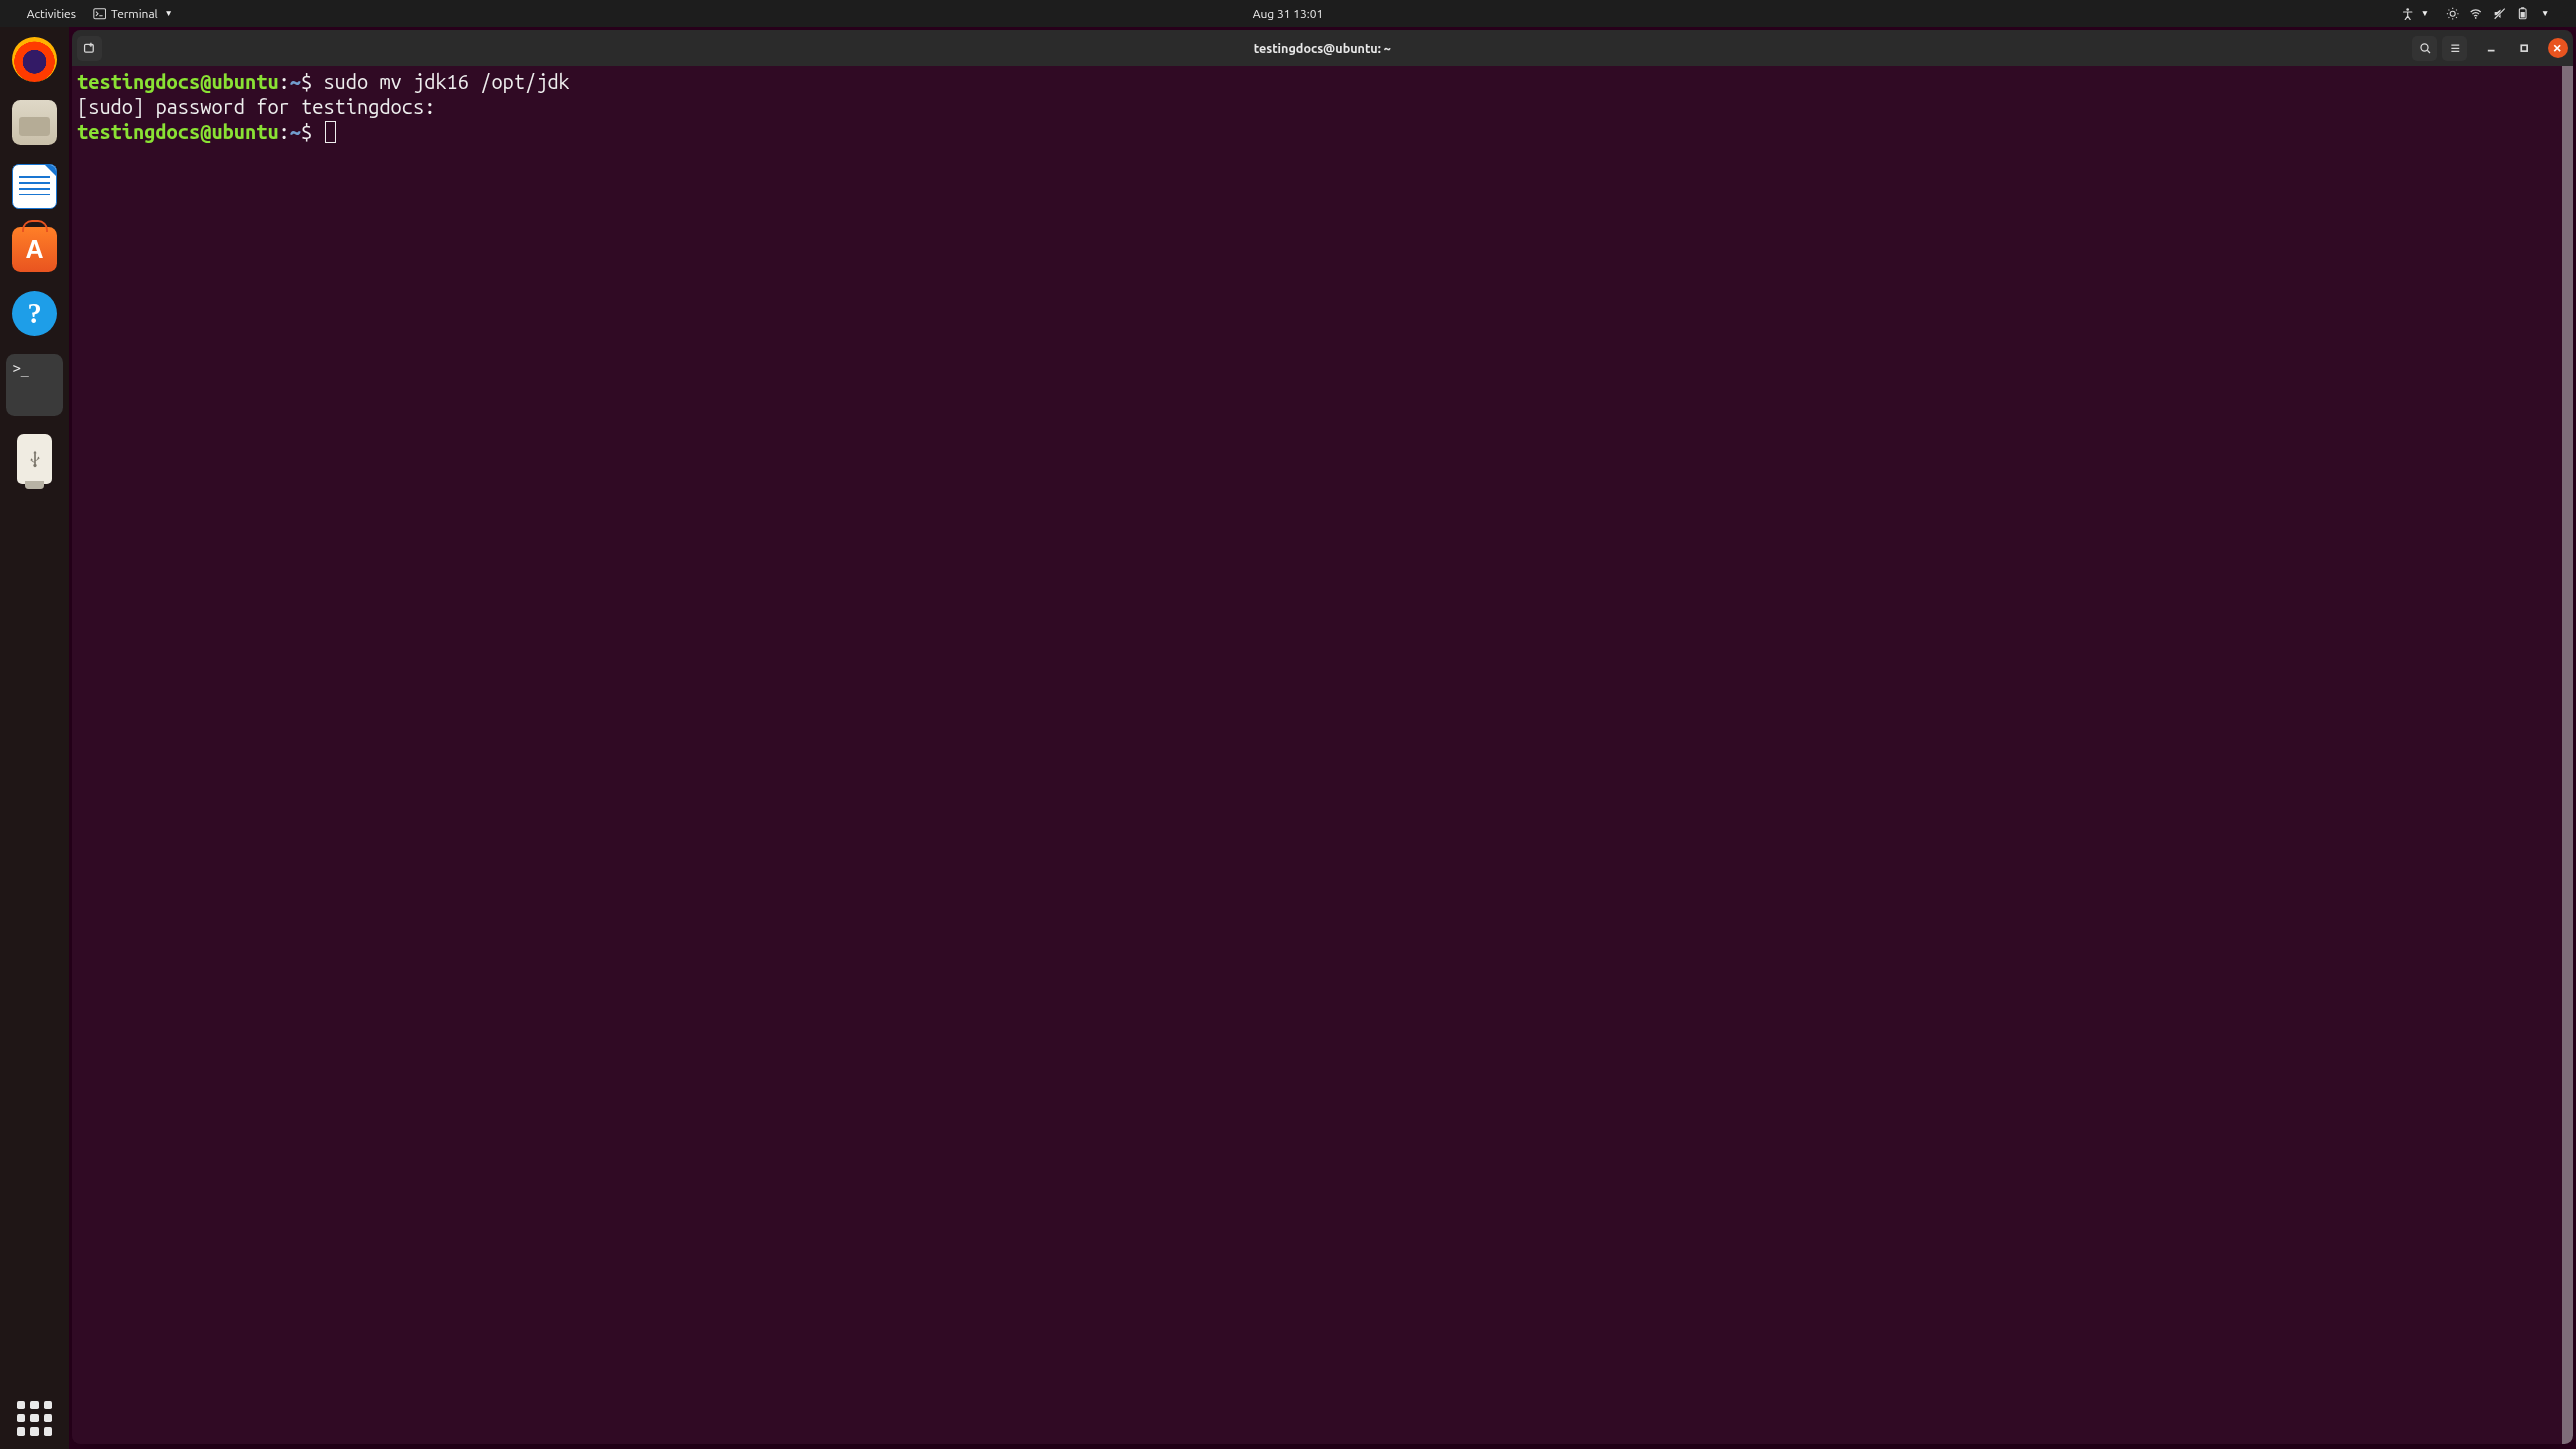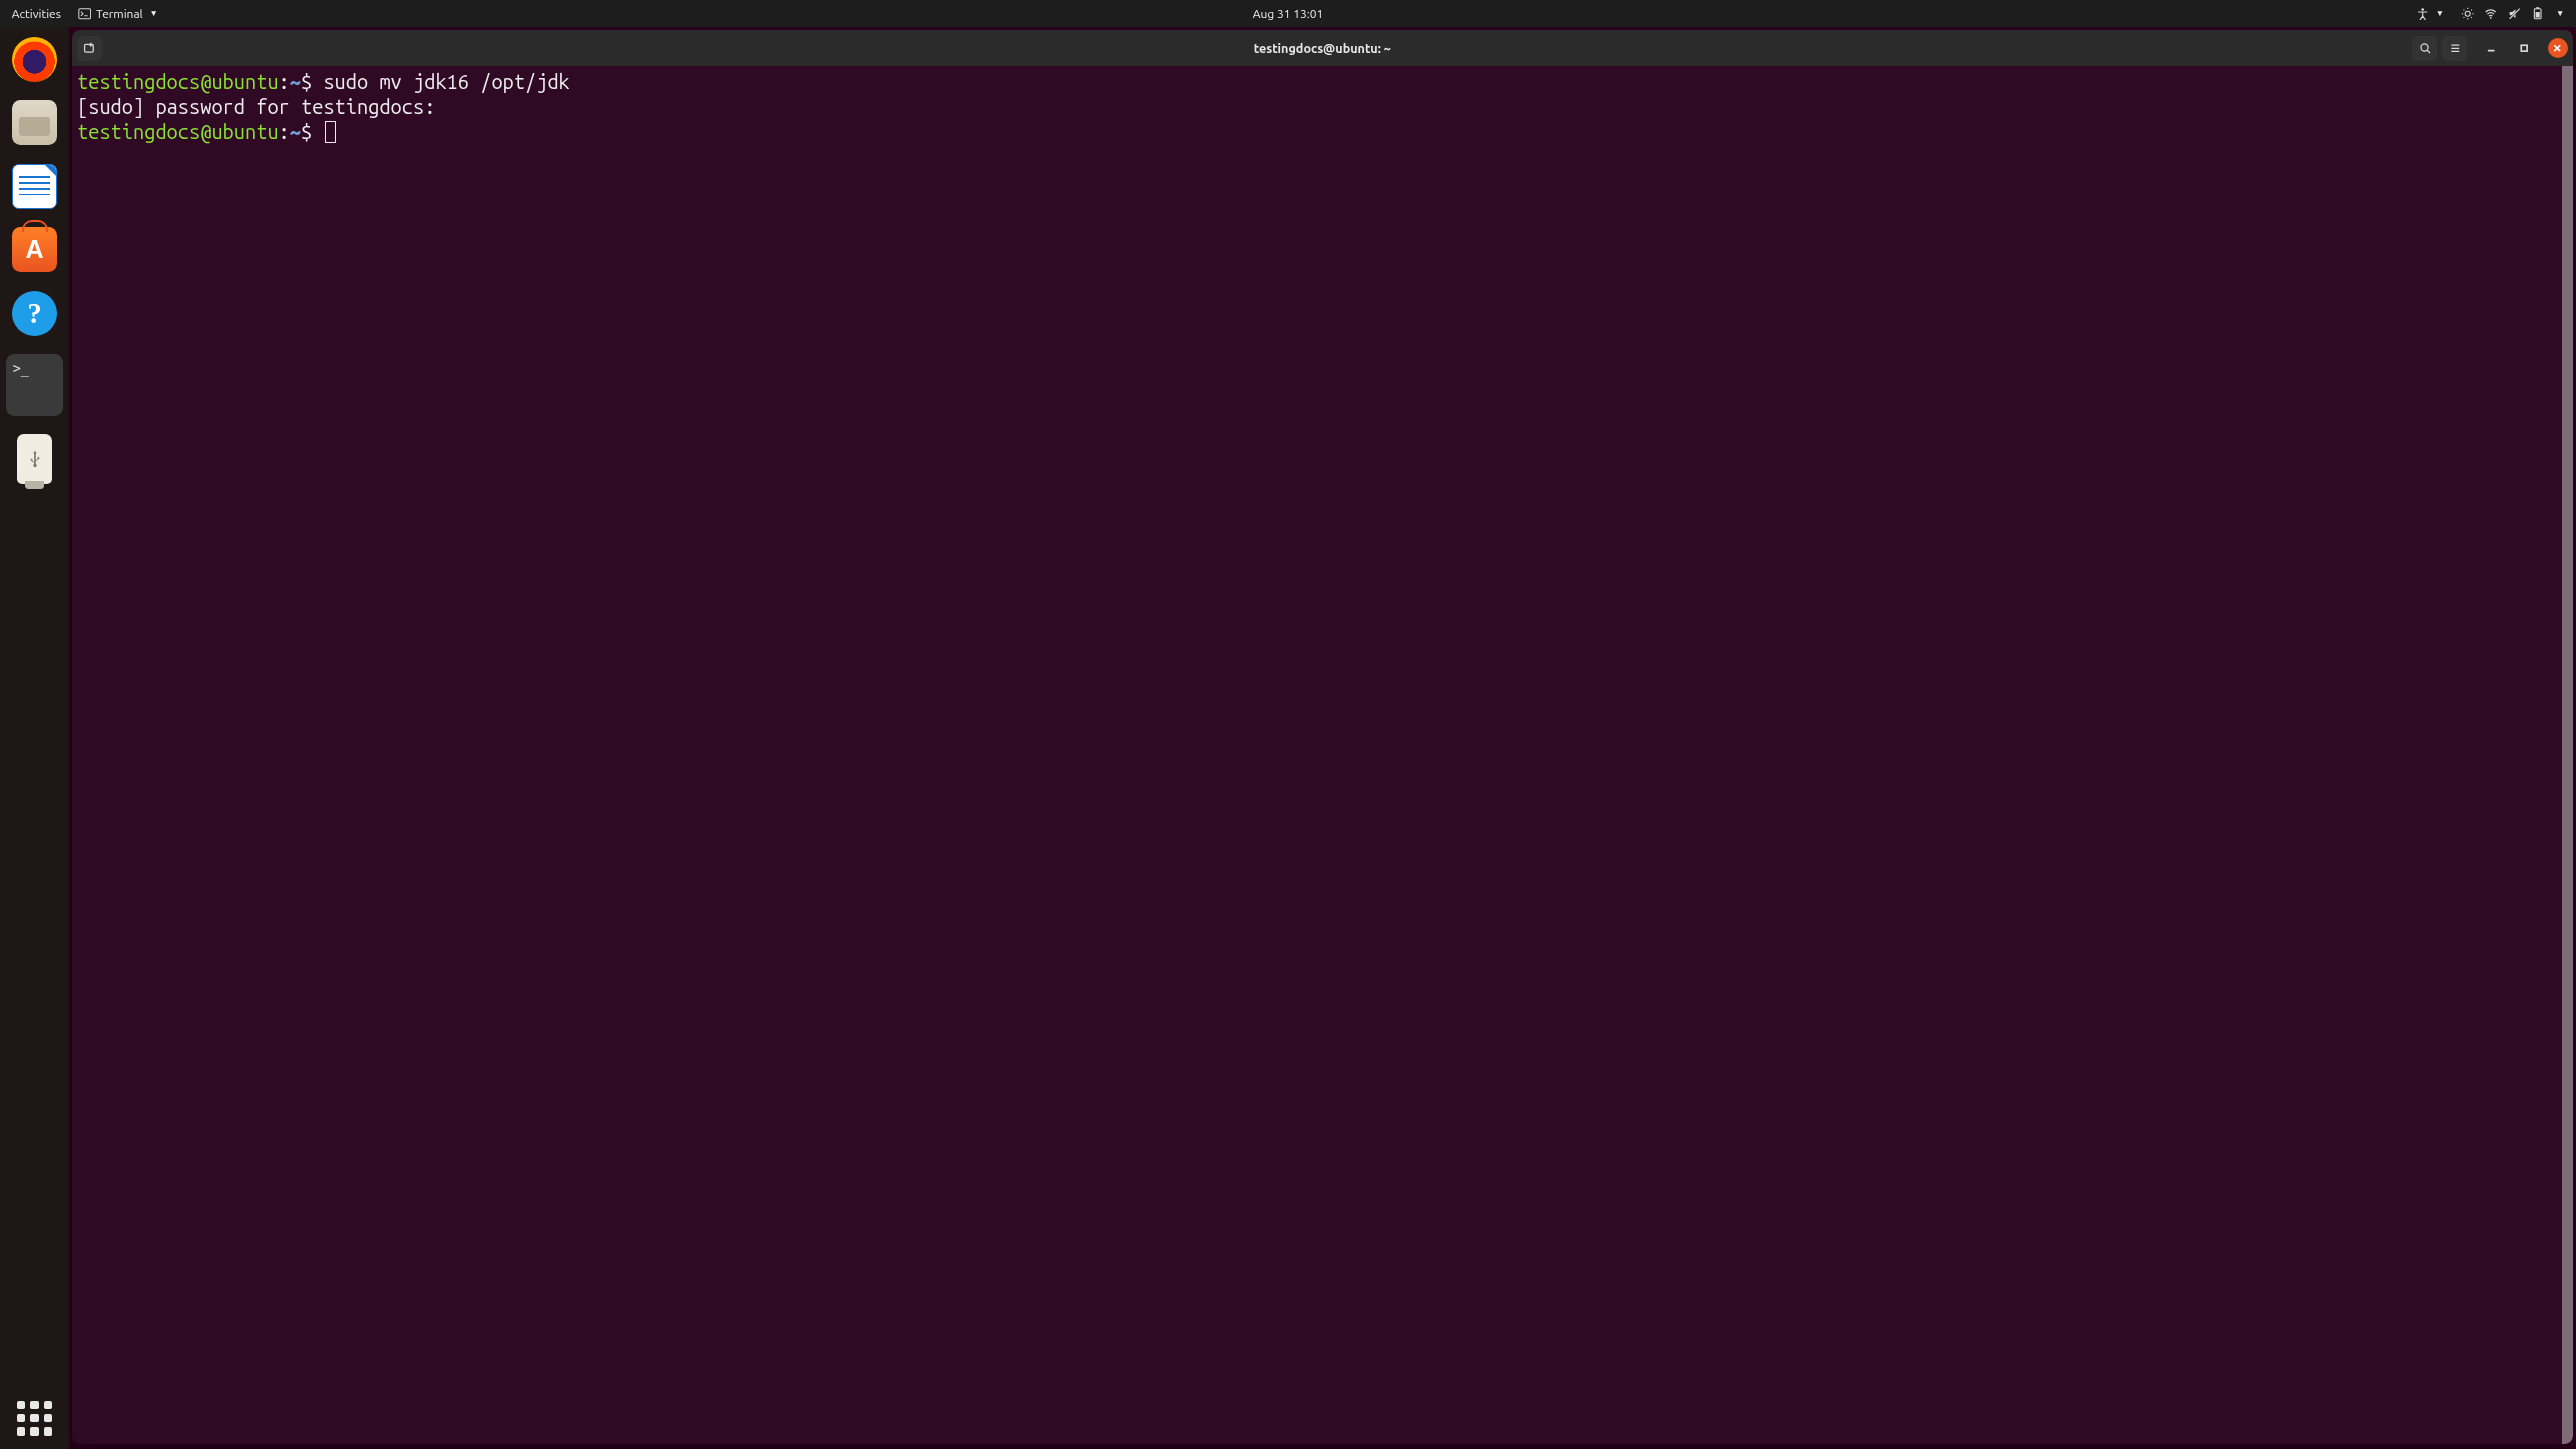--- a/index.html
+++ b/index.html
@@ -5,21 +5,21 @@
   * { margin: 0; padding: 0; box-sizing: border-box; }
   html, body { width: 100%; height: 100%; overflow: hidden; font-family: "Ubuntu", "Cantarell", sans-serif; }
   body { background: #2c001e; }
 
   
   .topbar {
     position: absolute; top: 0; left: 0; right: 0; height: 27px;
     background: #1d1d1d; color: #eeeeee;
     display: flex; align-items: center; justify-content: space-between;
     font-size: 12px; z-index: 100;
-    padding: 0 5px;
+    padding: 0 20px;
   }
   .topbar .left, .topbar .right { display: flex; align-items: center; gap: 3.4px; }
   .topbar .center {
     position: absolute; left: 50%; transform: translateX(-50%);
     display: flex; align-items: center; gap: 5px;
   }
   .topbar-item {
     padding: 3.4px 6.7px; border-radius: 3.4px; display: flex; align-items: center; gap: 5px;
   }
   .topbar svg { width: 13.4px; height: 13.4px; fill: #d8d8d8; }
@@ -91,21 +91,21 @@
   .winctl.close { background:#e95420; }
   .winctl.close svg { stroke:#fff; }
 
   
   .term {
     flex: 1; background:#300a24; color:#eeeeee;
     font: 400 20px/1.25 "Ubuntu Mono", "DejaVu Sans Mono", monospace;
     padding: 3.4px 5px; white-space: pre; overflow: hidden; position:relative;
   }
   .term-scroll { position:absolute; right:0; top:0; bottom:0; width:11px; background:#bfbfc0; opacity:.55;}
-  .c-user { color: #8ae234; font-weight: 400; }
+  .c-user { color: #8ae234; font-weight: 700; }
   .c-path { color: #729fcf; font-weight: 700; }
   .c-white{ color: #eeeeee; }
   .cursor-block {
     display:inline-block; width:11px; height:22px;
     border:1.3px solid #eeeeee; vertical-align:-3.4px; margin-left:1.7px;
   }
 </style>
 </head>
 <body>
 

